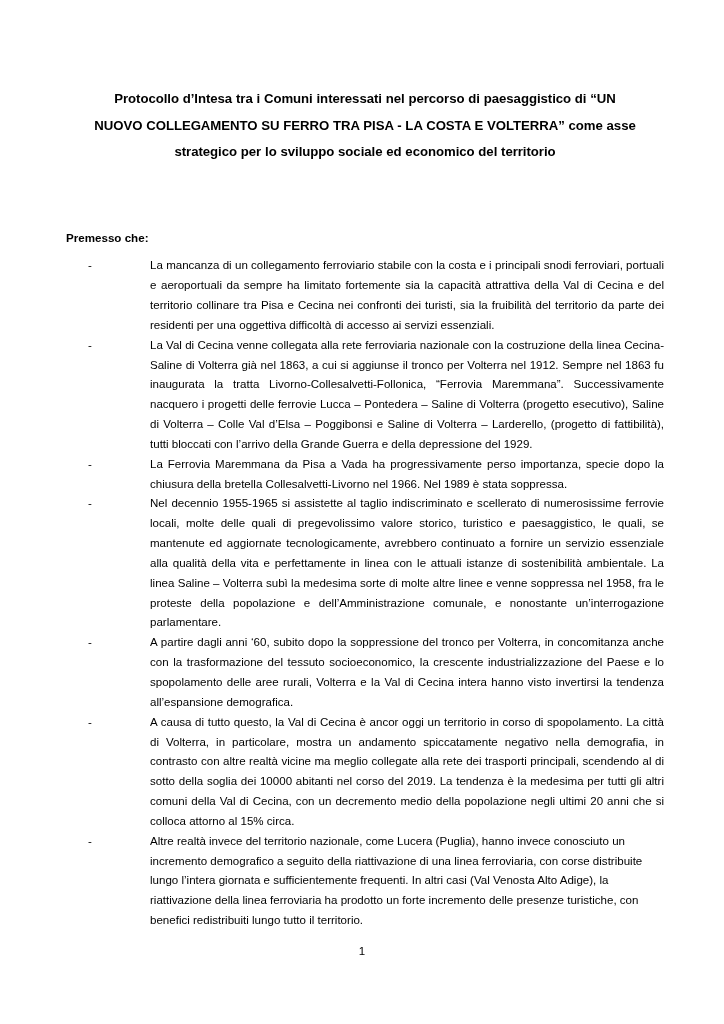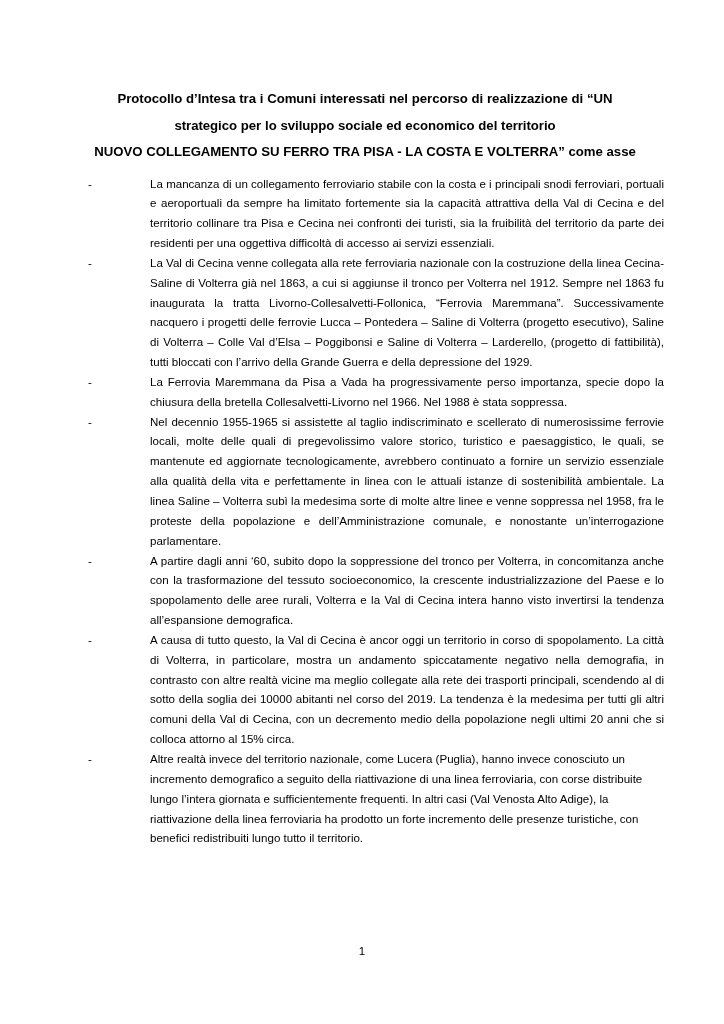--- a/index.html
+++ b/index.html
@@ -94,41 +94,42 @@
   }
 </style>
 </head>
 <body>
 
 <div id="page">
 
   <div class="doc-body">
 
     <h1 class="doc-title">
-      <span class="tline">Protocollo d’Intesa tra i Comuni interessati nel percorso di realizzazione di “UN</span>
+      <span class="tline">Protocollo d’Intesa tra i Comuni interessati nel percorso di paesaggistico di “UN</span>
+      <span class="tline">NUOVO COLLEGAMENTO SU FERRO TRA PISA - LA COSTA E VOLTERRA” come asse</span>
       <span class="tline">strategico per lo sviluppo sociale ed economico del territorio</span>
-      <span class="tline">NUOVO COLLEGAMENTO SU FERRO TRA PISA - LA COSTA E VOLTERRA” come asse</span>
     </h1>
 
+    <p class="lead-in">Premesso che:</p>
 
     <ul class="bullet-list">
 
       <li class="bullet-item">
         <span class="bullet-marker">-</span>
         <span class="bullet-text">La mancanza di un collegamento ferroviario stabile con la costa e i principali snodi ferroviari, portuali e aeroportuali da sempre ha limitato fortemente sia la capacità attrattiva della Val di Cecina e del territorio collinare tra Pisa e Cecina nei confronti dei turisti, sia la fruibilità del territorio da parte dei residenti per una oggettiva difficoltà di accesso ai servizi essenziali.</span>
       </li>
 
       <li class="bullet-item">
         <span class="bullet-marker">-</span>
         <span class="bullet-text">La Val di Cecina venne collegata alla rete ferroviaria nazionale con la costruzione della linea Cecina-Saline di Volterra già nel 1863, a cui si aggiunse il tronco per Volterra nel 1912. Sempre nel 1863 fu inaugurata la tratta Livorno-Collesalvetti-Follonica, “Ferrovia Maremmana”. Successivamente nacquero i progetti delle ferrovie Lucca – Pontedera – Saline di Volterra (progetto esecutivo), Saline di Volterra – Colle Val d’Elsa – Poggibonsi e Saline di Volterra – Larderello, (progetto di fattibilità), tutti bloccati con l’arrivo della Grande Guerra e della depressione del 1929.</span>
       </li>
 
       <li class="bullet-item">
         <span class="bullet-marker">-</span>
-        <span class="bullet-text">La Ferrovia Maremmana da Pisa a Vada ha progressivamente perso importanza, specie dopo la chiusura della bretella Collesalvetti-Livorno nel 1966. Nel 1988 è stata soppressa.</span>
+        <span class="bullet-text">La Ferrovia Maremmana da Pisa a Vada ha progressivamente perso importanza, specie dopo la chiusura della bretella Collesalvetti-Livorno nel 1966. Nel 1989 è stata soppressa.</span>
       </li>
 
       <li class="bullet-item">
         <span class="bullet-marker">-</span>
         <span class="bullet-text">Nel decennio 1955-1965 si assistette al taglio indiscriminato e scellerato di numerosissime ferrovie locali, molte delle quali di pregevolissimo valore storico, turistico e paesaggistico, le quali, se mantenute ed aggiornate tecnologicamente, avrebbero continuato a fornire un servizio essenziale alla qualità della vita e perfettamente in linea con le attuali istanze di sostenibilità ambientale. La linea Saline – Volterra subì la medesima sorte di molte altre linee e venne soppressa nel 1958, fra le proteste della popolazione e dell’Amministrazione comunale, e nonostante un’interrogazione parlamentare.</span>
       </li>
 
       <li class="bullet-item">
         <span class="bullet-marker">-</span>
         <span class="bullet-text">A partire dagli anni ‘60, subito dopo la soppressione del tronco per Volterra, in concomitanza anche con la trasformazione del tessuto socioeconomico, la crescente industrializzazione del Paese e lo spopolamento delle aree rurali, Volterra e la Val di Cecina intera hanno visto invertirsi la tendenza all’espansione demografica.</span>

